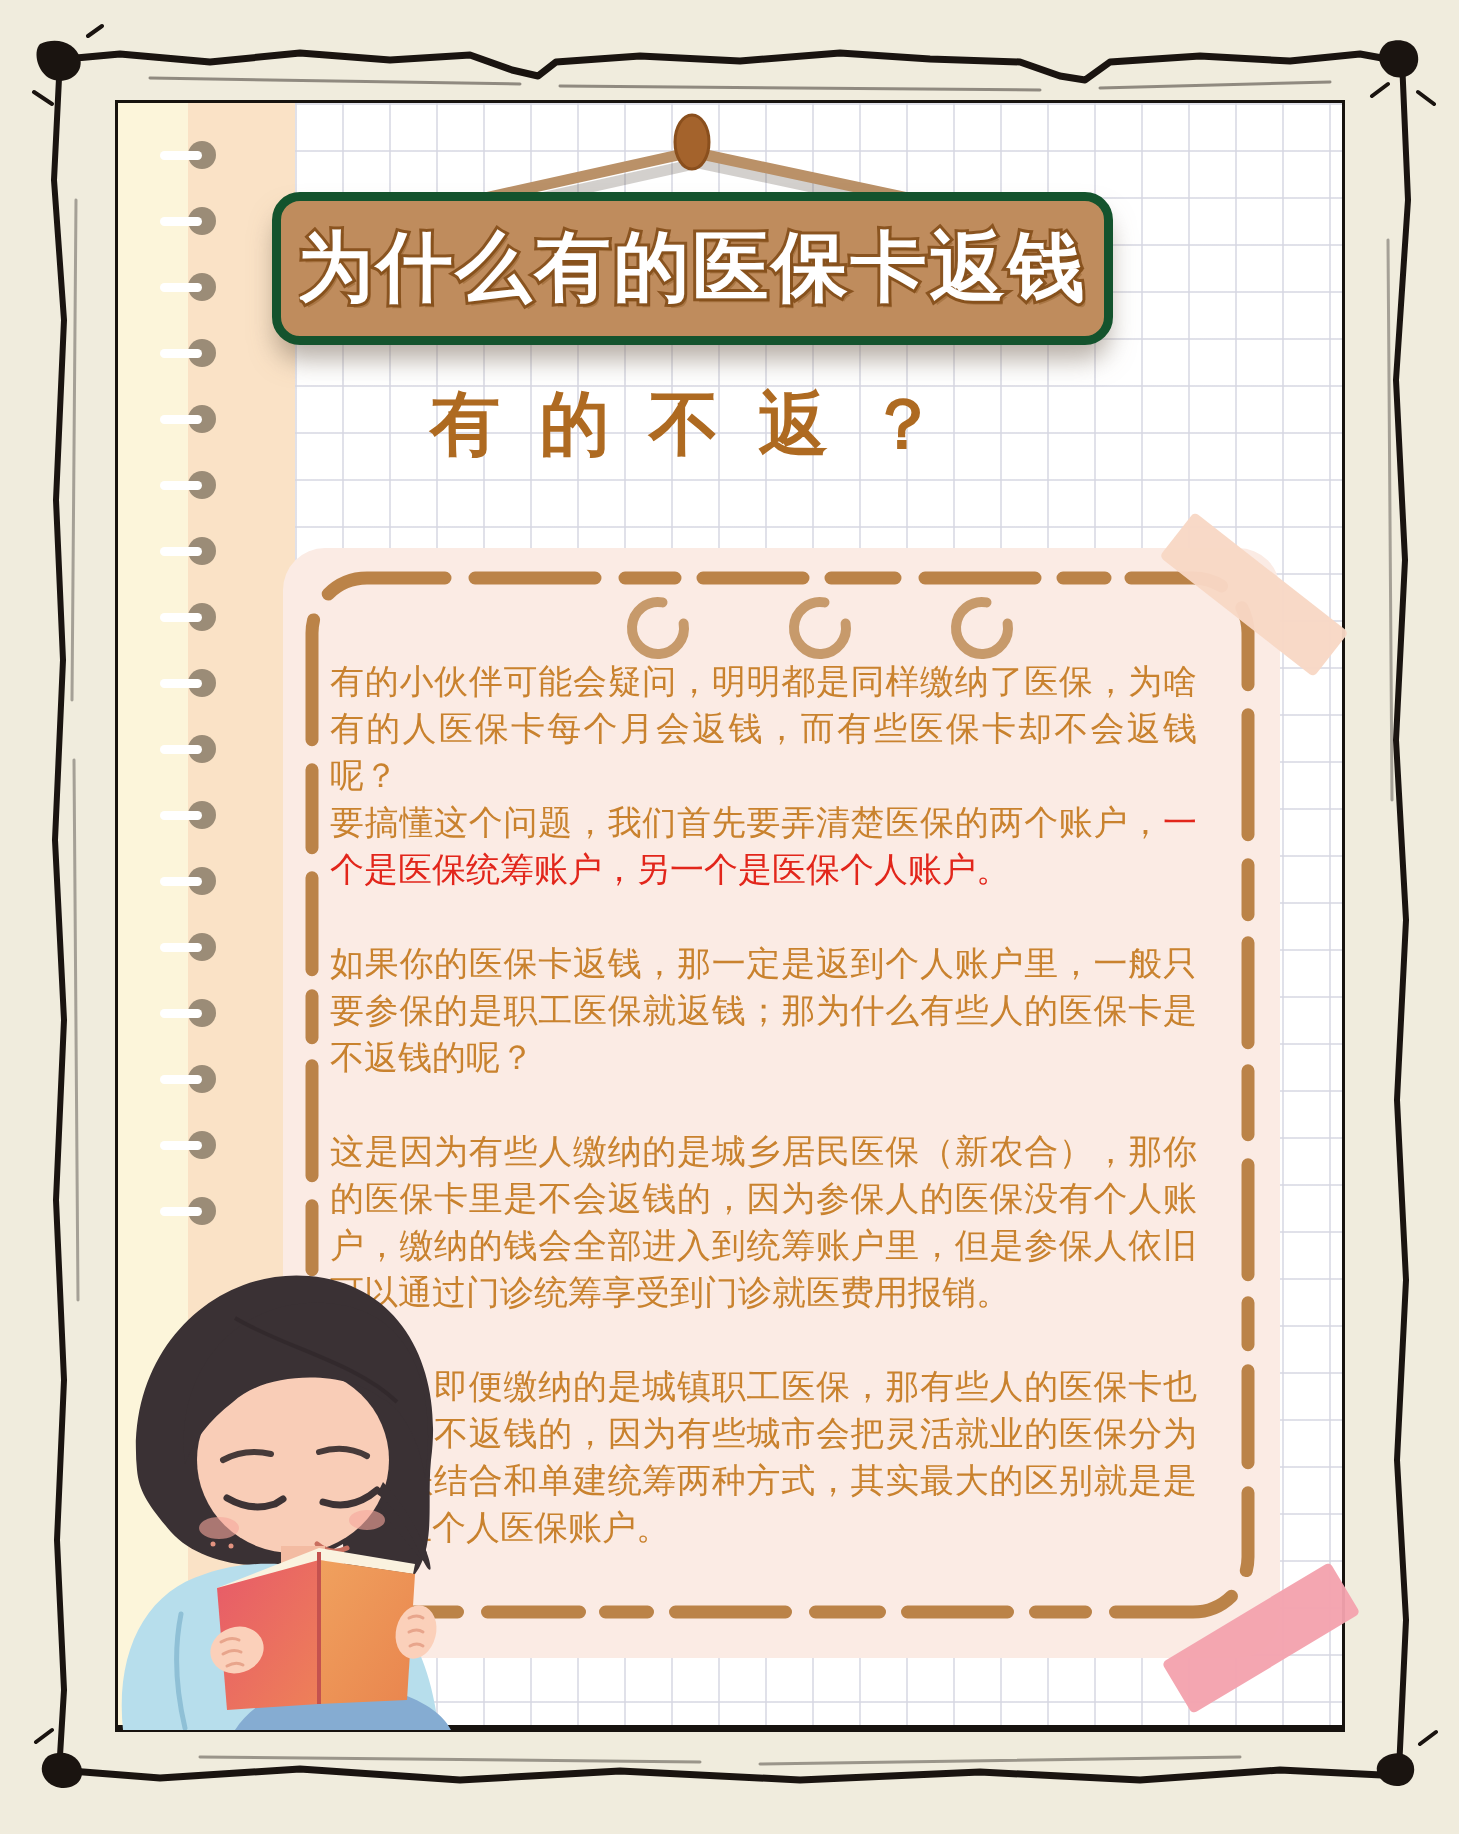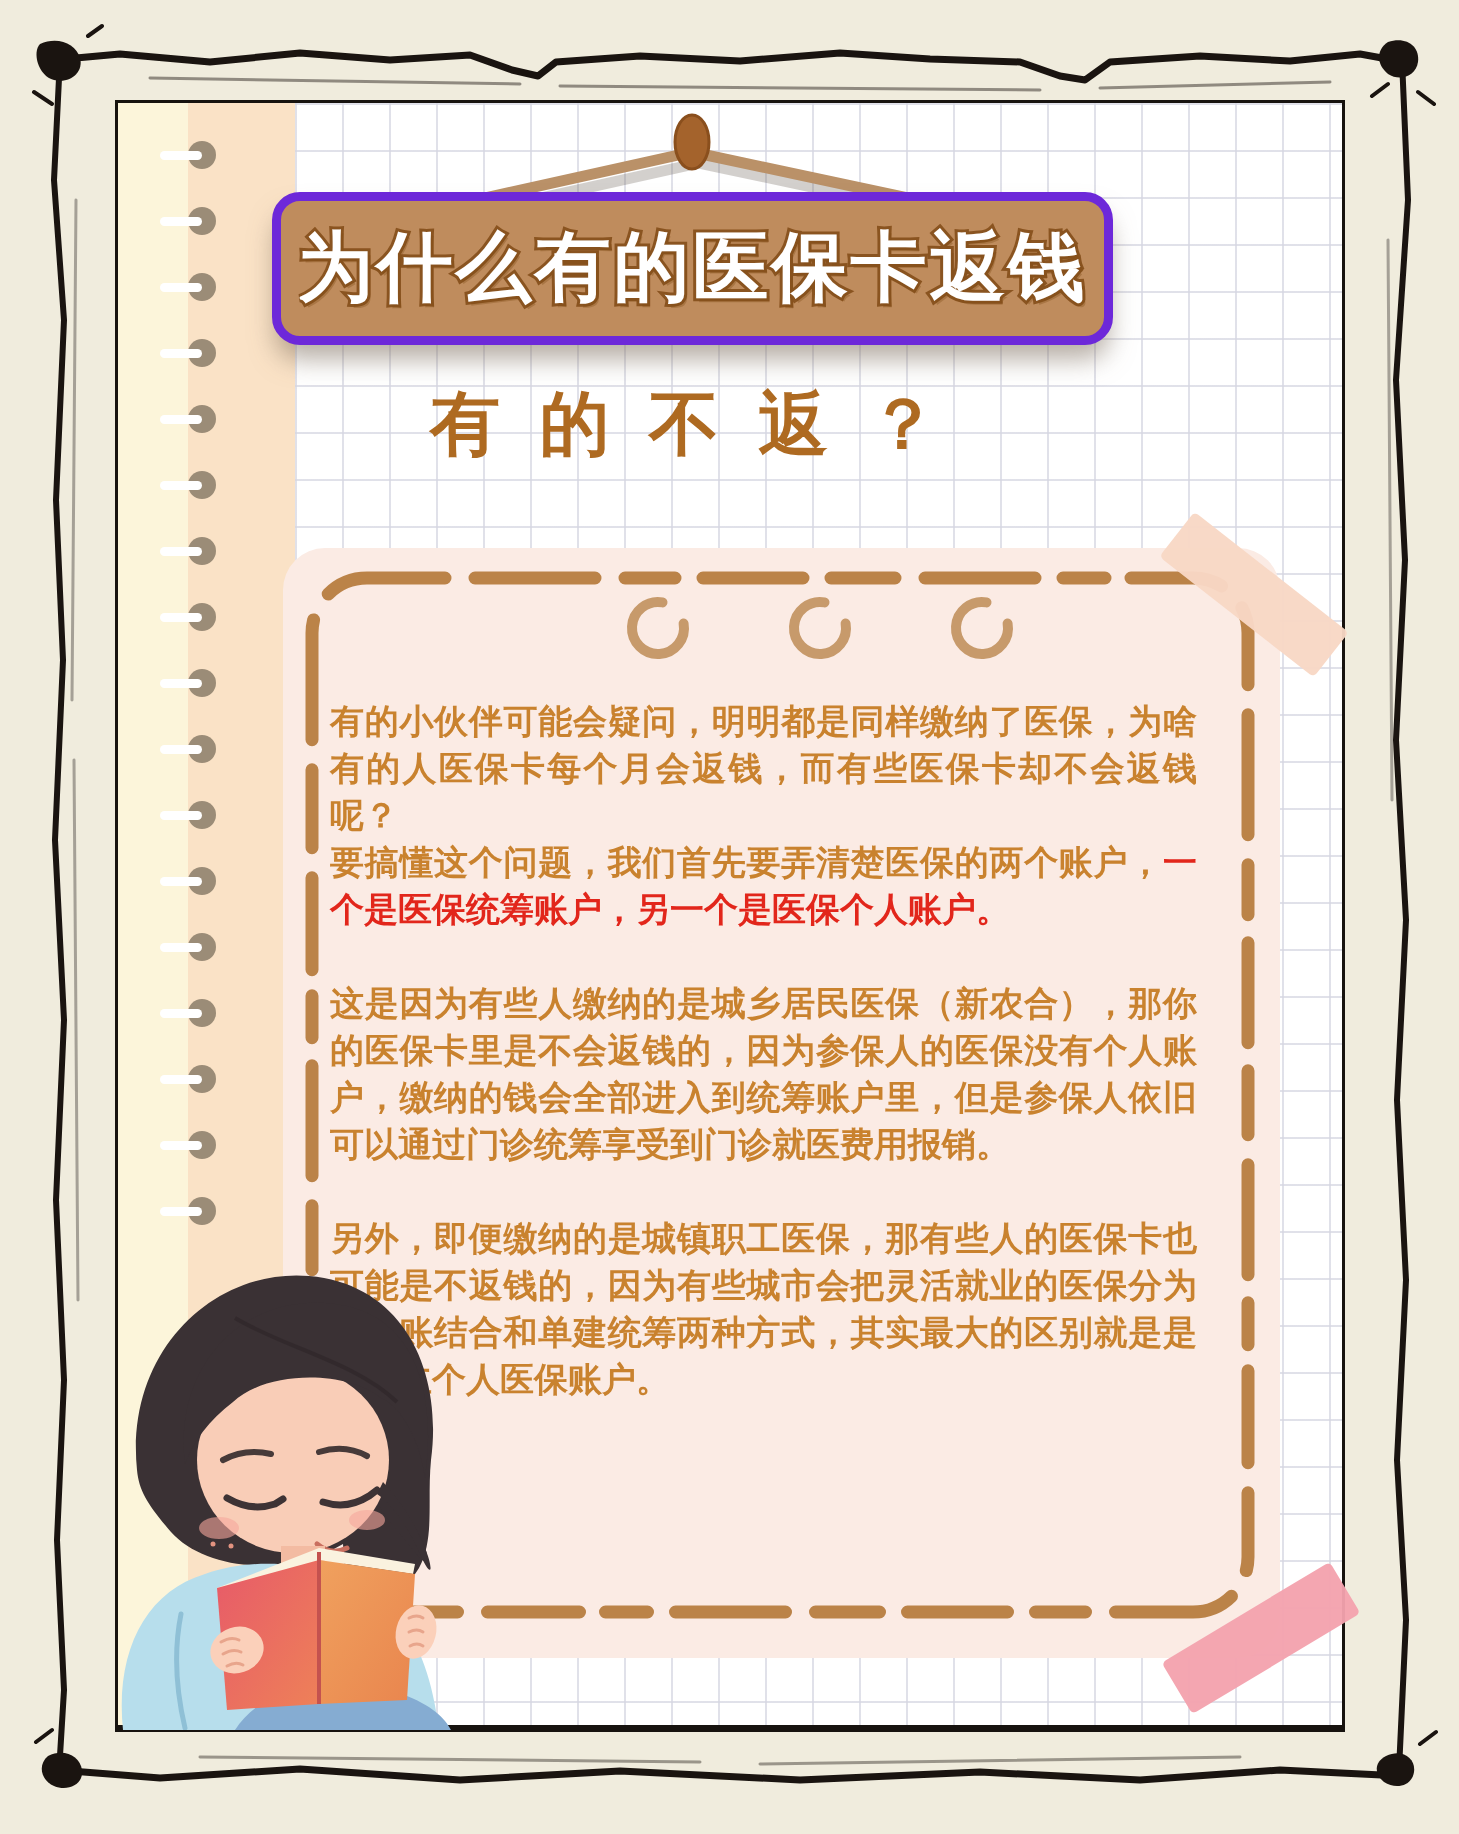--- a/index.html
+++ b/index.html
@@ -17,33 +17,33 @@
                          linear-gradient(90deg,rgba(214,215,226,.75) 2px,transparent 2px);
         background-size:47px 47px;}
 
   
   .ring{width:56px;height:28px;}
   .ring .hole{position:absolute;right:0;top:0;width:28px;height:28px;border-radius:50%;background:#9B8C77;}
   .ring .bar{position:absolute;left:0;top:10px;width:42px;height:9px;border-radius:5px;background:#FFFFFF;}
 
   
   .sign{left:272px;top:192px;width:841px;height:153px;background:#BF8C5D;
-        border:9px solid #6d28d9;border-radius:28px;box-sizing:border-box;
+        border:9px solid #14532d;border-radius:28px;box-sizing:border-box;
         box-shadow:0 18px 26px -4px rgba(122,106,90,.55);
         display:flex;align-items:center;justify-content:center;}
   .sign-title{font-size:76px;font-weight:900;color:#FFFFFF;letter-spacing:3px;white-space:nowrap;
         -webkit-text-stroke:6px #8A5420;paint-order:stroke fill;
         text-shadow:3px 4px 0 rgba(130,77,24,.35);}
   .subtitle{left:430px;top:378px;width:520px;text-align:left;font-size:70px;font-weight:900;
         color:#AE6A21;letter-spacing:10px;white-space:nowrap;}
 
   
   .card{left:283px;top:548px;width:997px;height:1110px;background:#FBEBE4;border-radius:42px;}
-  .card-text{left:330px;top:658px;width:867px;font-size:34px;line-height:47px;font-weight:700;
-        color:#C9822E;word-break:break-all;text-align:justify;margin-top:40px;}
+  .card-text{left:330px;top:658px;width:867px;font-size:34px;line-height:47px;font-weight:400;
+        color:#C9822E;word-break:break-all;text-align:justify;}
   .card-text p{margin:0;}
   .card-text p.gap{margin-bottom:47px;}
   .card-text .red{color:#E2261B;}
 
   
   .tape{border-radius:5px;}
   .tape-top{left:1156px;top:566px;width:196px;height:57px;background:#F8D7C5;transform:rotate(38deg);opacity:.96;}
   .tape-bottom{left:1163px;top:1608px;width:196px;height:60px;background:#F4A2AE;transform:rotate(-31deg);opacity:.96;}
 
   svg{display:block;}
@@ -144,20 +144,21 @@
 <svg class="abs" style="left:283px;top:548px" width="997" height="1110" viewBox="0 0 997 1110">
   <rect x="29" y="30" width="936" height="1034" rx="55" ry="55" fill="none" stroke="#BB8348" stroke-width="13" stroke-linecap="round" stroke-dasharray="78 30 120 30 50 28 100 28 64 30 110 28 42 26 92 30"></rect>
   <path d="M400.6 75.5 A26 26 0 1 1 379.5 54.4" fill="none" stroke="#C79A6B" stroke-width="10" stroke-linecap="round"></path>
   <path d="M562.6 75.5 A26 26 0 1 1 541.5 54.4" fill="none" stroke="#C79A6B" stroke-width="10" stroke-linecap="round"></path>
   <path d="M724.6 75.5 A26 26 0 1 1 703.5 54.4" fill="none" stroke="#C79A6B" stroke-width="10" stroke-linecap="round"></path>
 </svg>
 
 <div class="abs card-text">
   <p><span>有的小伙伴可能会疑问，明明都是同样缴纳了医保，为啥有的人医保卡每个月会返钱，而有些医保卡却不会返钱呢？</span></p>
   <p class="gap"><span>要搞懂这个问题，我们首先要弄清楚医保的两个账户，</span><span class="red">一个是医保统筹账户，另一个是医保个人账户。</span></p>
+  <p class="gap"><span>如果你的医保卡返钱，那一定是返到个人账户里，一般只要参保的是职工医保就返钱；那为什么有些人的医保卡是不返钱的呢？</span></p>
   <p class="gap"><span>这是因为有些人缴纳的是城乡居民医保（新农合），那你的医保卡里是不会返钱的，因为参保人的医保没有个人账户，缴纳的钱会全部进入到统筹账户里，但是参保人依旧可以通过门诊统筹享受到门诊就医费用报销。</span></p>
   <p><span>另外，即便缴纳的是城镇职工医保，那有些人的医保卡也可能是不返钱的，因为有些城市会把灵活就业的医保分为了统账结合和单建统筹两种方式，其实最大的区别就是是否建立个人医保账户。</span></p>
 </div>
 
 <div class="abs tape tape-top"></div>
 <div class="abs tape tape-bottom"></div>
 
 <svg class="abs" style="left:85px;top:1252px" width="400" height="478" viewBox="0 0 400 478">
   <defs>
     <linearGradient id="covL" x1="0" y1="0" x2="1" y2="1">

